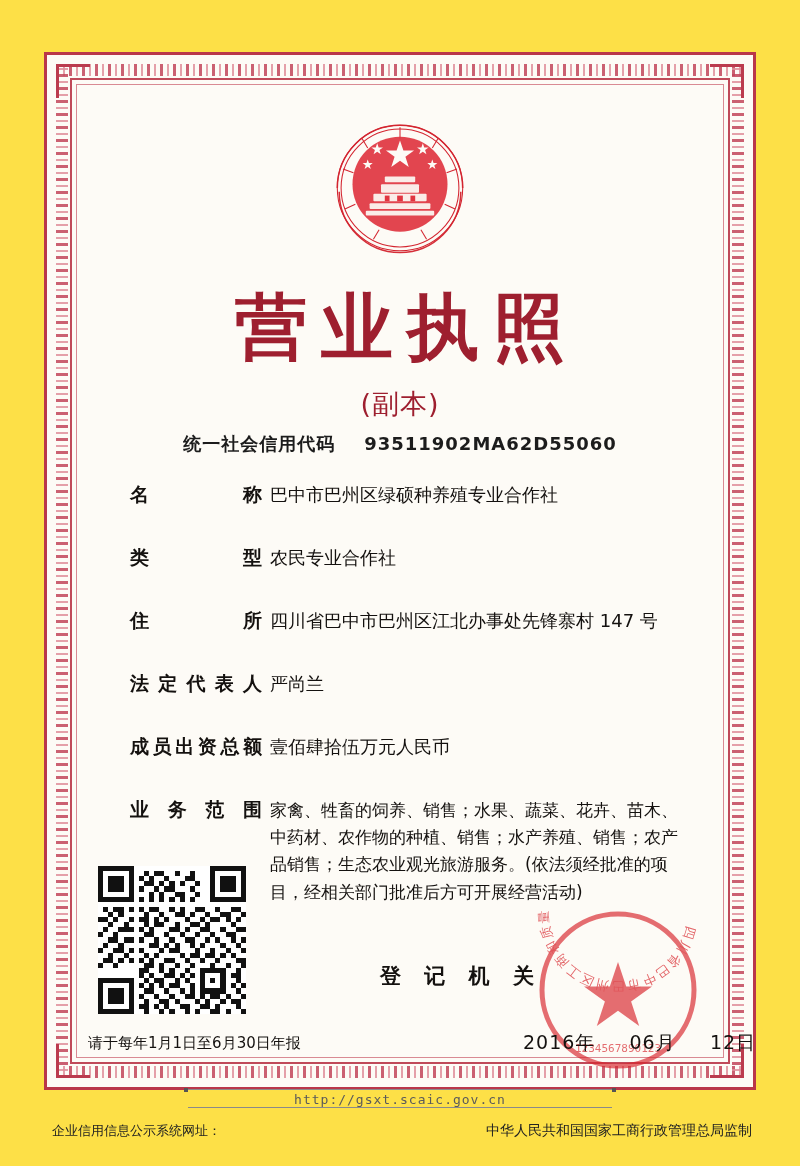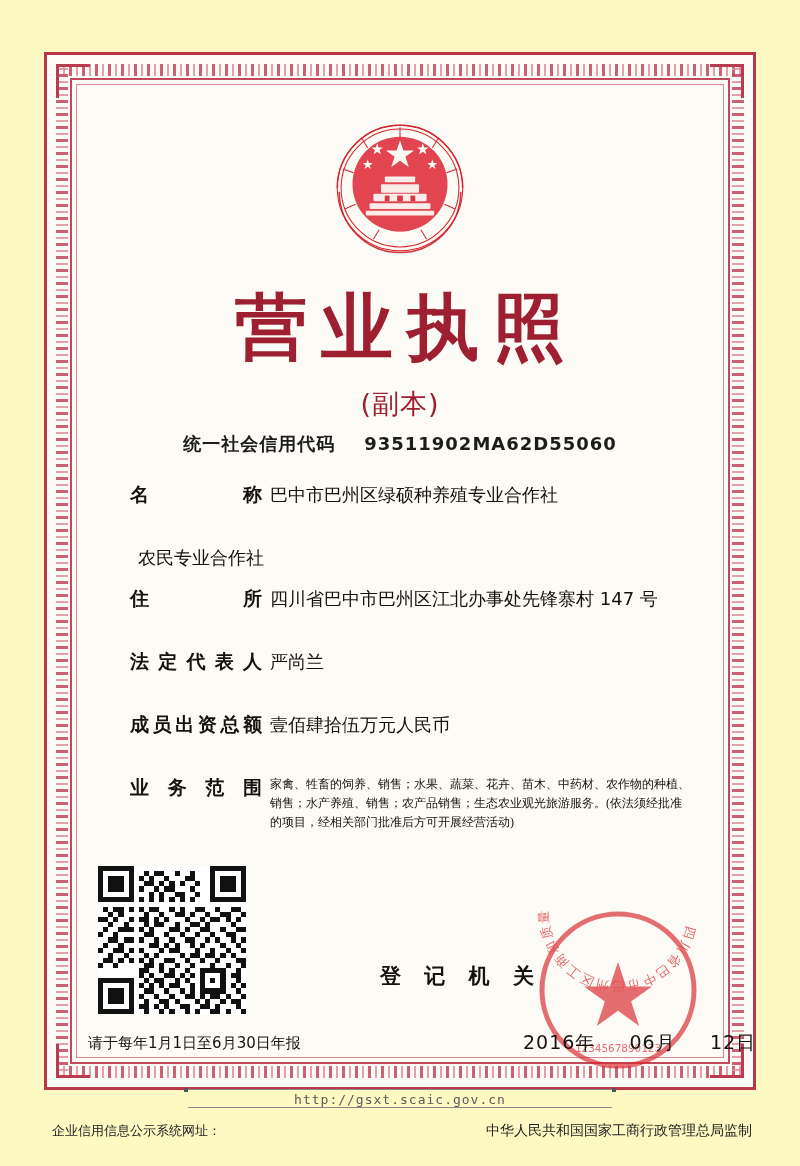--- a/index.html
+++ b/index.html
@@ -5,21 +5,21 @@
   * { box-sizing: border-box; }
   html, body {
     margin: 0; padding: 0;
     width: 800px; height: 1166px;
     background: #ffffff;
     font-family: "Liberation Serif", serif;
   }
   #page {
     position: relative;
     width: 800px; height: 1166px;
-    background: #fef9c3;
+    background: #fde047;
     overflow: hidden;
   }
 
   
   .border-outer {
     position: absolute;
     left: 44px; top: 52px;
     width: 712px; height: 1038px;
     border: 3px solid #b9374a;
     background: #fdfbf6;
@@ -140,21 +140,21 @@
     letter-spacing: 0;
   }
   .row .value {
     flex: 1;
     font-size: 18px;
     color: #14110f;
     font-family: "DejaVu Sans", sans-serif;
     line-height: 1.45;
     padding-left: 8px;
   }
-  .row.scope .value { font-size: 12px; line-height: 1.6; font-family: Liberation Serif, serif; }
+  .row.scope .value { font-size: 17px; line-height: 1.6; }
 
   
   .lbl-spread { display: inline-block; width: 100%; text-align: justify; }
   .lbl-spread::after { content: ""; display: inline-block; width: 100%; }
 
   
   .watermark {
     position: absolute;
     left: 216px; top: 614px;
     font-size: 30px;
@@ -333,20 +333,23 @@
   <div class="fields">
 
     <div class="row">
       <div class="label">
           <span class="lbl-spread">名称</span>
         </div>
       <div class="value">巴中市巴州区绿硕种养殖专业合作社</div>
     </div>
 
     <div class="row">
+      <div class="label">
+          <span class="lbl-spread">类型</span>
+        </div>
       <div class="value">农民专业合作社</div>
     </div>
 
     <div class="row">
       <div class="label">
           <span class="lbl-spread">住所</span>
         </div>
       <div class="value">四川省巴中市巴州区江北办事处先锋寨村 147 号</div>
     </div>
 

